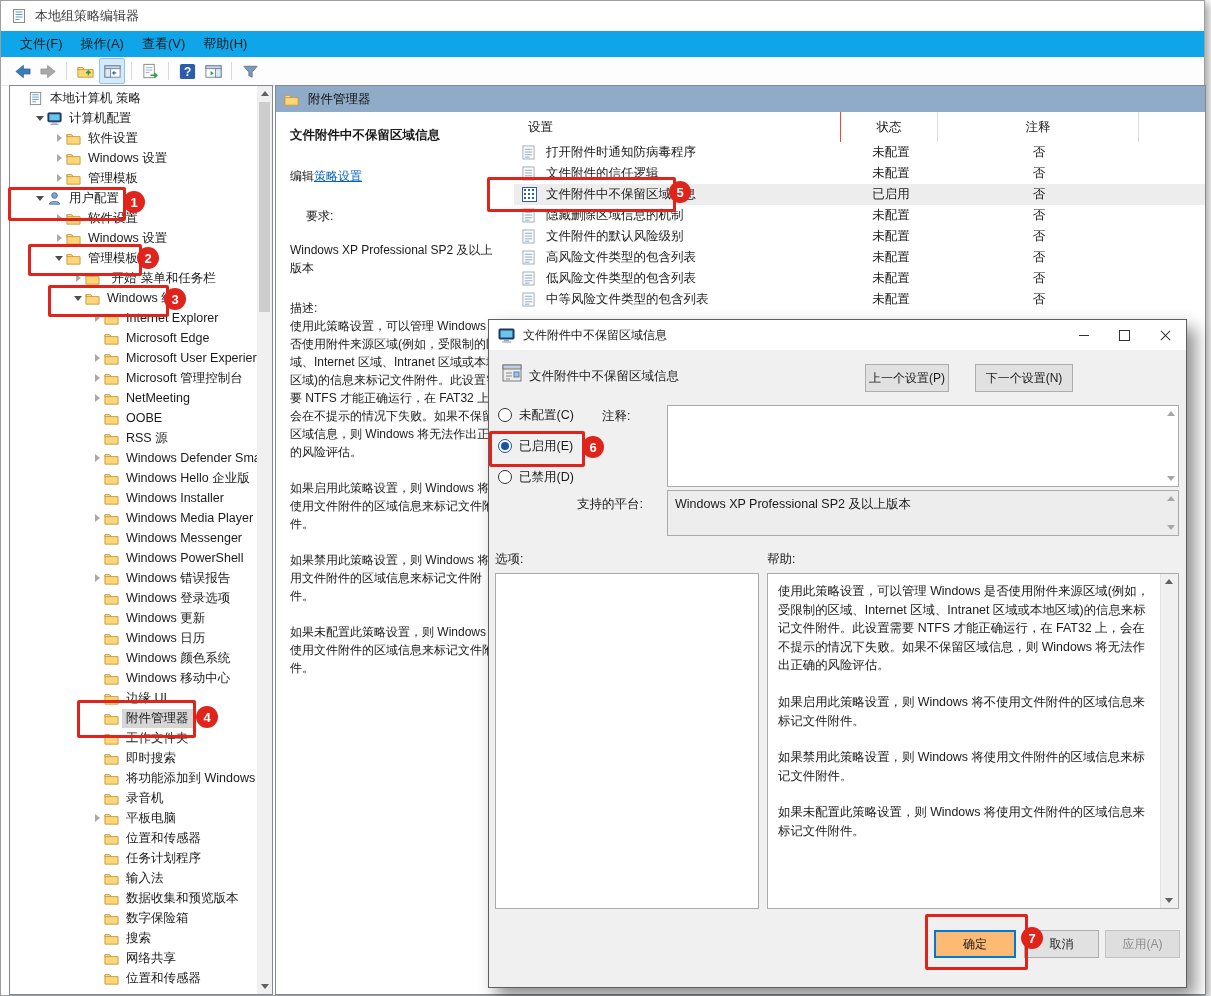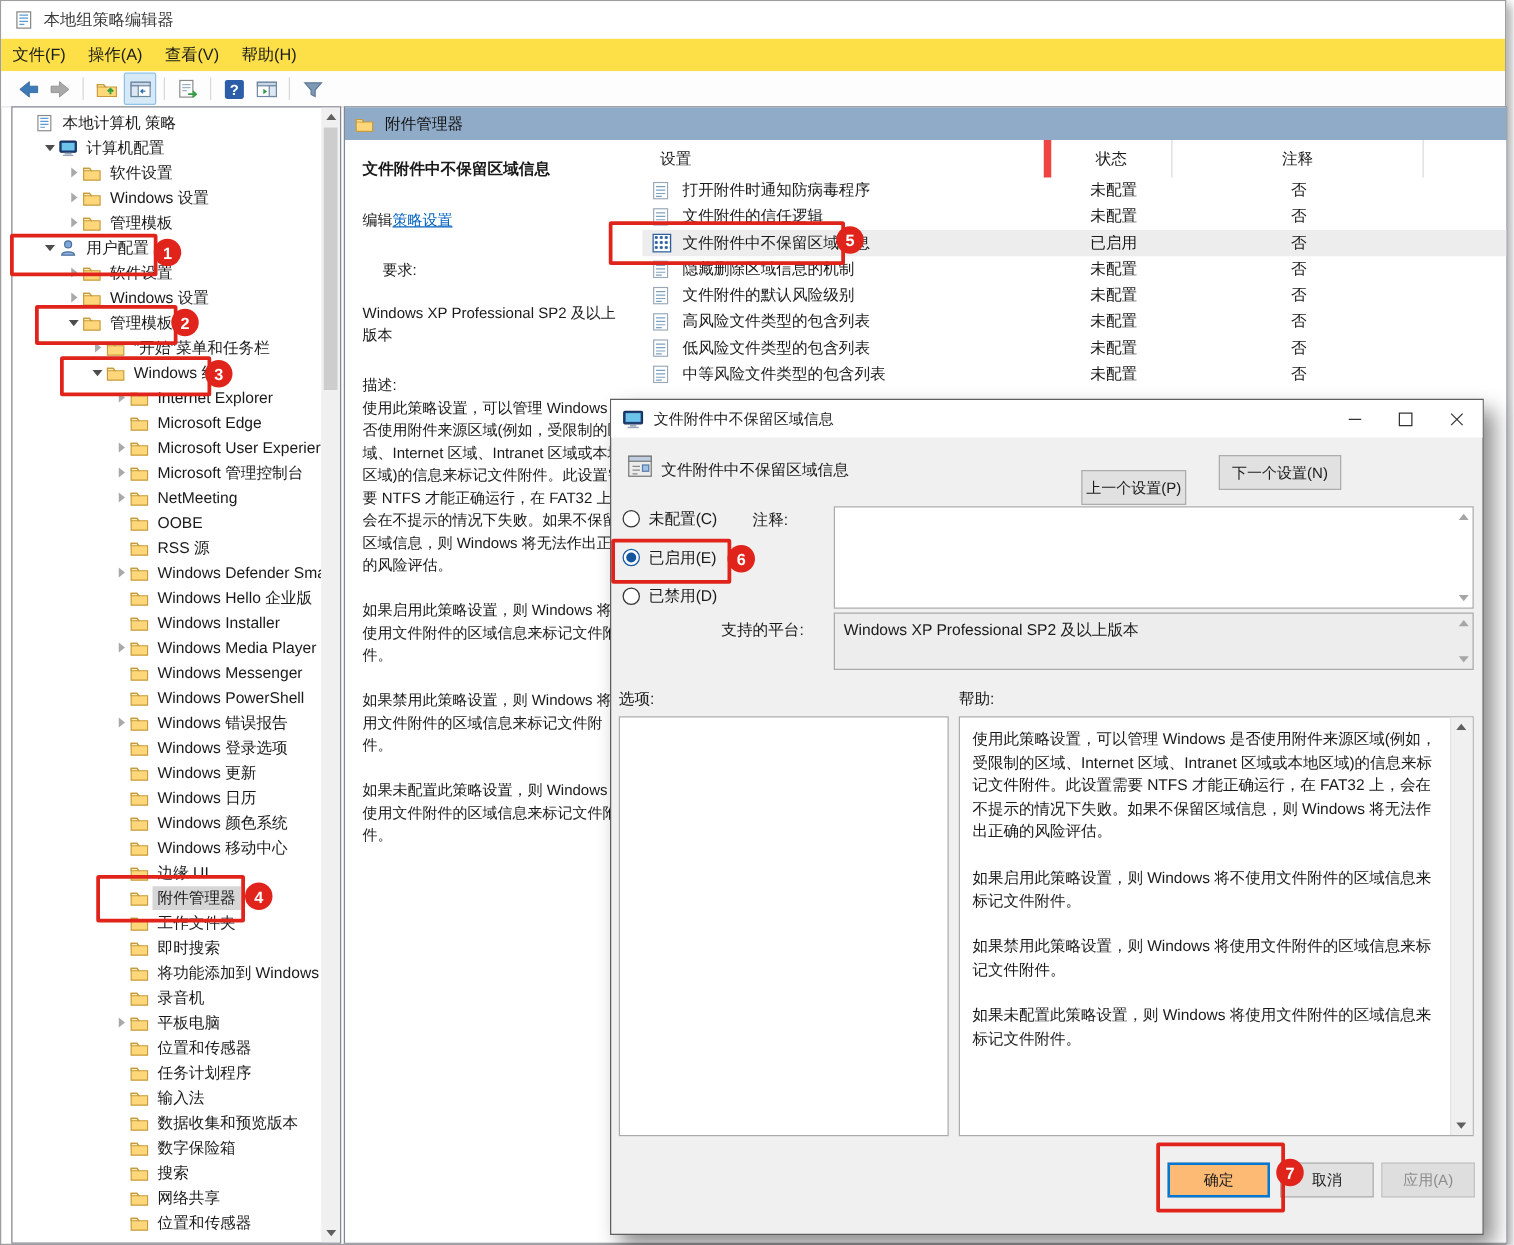--- a/index.html
+++ b/index.html
@@ -5,21 +5,21 @@
   html,body{margin:0;padding:0;background:#fff;}
   .stage{position:relative;width:1211px;height:996px;overflow:hidden;
          font-family:"Liberation Sans","DejaVu Sans",sans-serif;color:#1a1a1a;
          -webkit-font-smoothing:antialiased;}
   
   .window{position:absolute;left:0;top:0;width:1203px;height:994px;background:#fff;
           border:1px solid #9e9e9e;box-shadow:4px 3px 8px rgba(0,0,0,.35);}
   .titlebar{position:absolute;left:0;top:0;right:0;height:30px;display:flex;align-items:center;background:#fff;}
   .titlebar .app-ico{width:16px;height:16px;margin:0 8px 0 10px;}
   .titlebar .t-text{font-size:13px;color:#3c3c3c;}
-  .menubar{position:absolute;left:0;top:30px;right:0;height:26px;display:flex;align-items:center;background:#fde047;}
+  .menubar{position:absolute;left:0;top:30px;right:0;height:26px;display:flex;align-items:center;padding-left:10px;background:#0ea5e9;}
   .menu-item{font-size:13px;padding:3px 9px;cursor:default;}
   .toolbar{position:absolute;left:0;top:56px;right:0;height:28px;display:flex;align-items:center;
            padding-left:8px;background:#fdfdfd;border-bottom:1px solid #e6e6e6;}
   .tb-btn{width:24px;height:24px;display:flex;align-items:center;justify-content:center;margin:0 1px;}
   .tb-btn svg{width:19px;height:19px;}
   .tb-active{background:#d6e9f7;border:1px solid #8fc1e9;border-radius:2px;}
   .tb-sep{width:1px;height:18px;background:#d9d9d9;margin:0 5px;}
   
   .tree-panel{position:absolute;left:8px;top:84px;width:262px;bottom:0;background:#fff;
               border:1px solid #828790;overflow:hidden;}
@@ -49,21 +49,21 @@
   .policy-name{font-weight:bold;font-size:12.5px;margin:2px 0 22px 0;}
   .edit-line{margin:0 0 22px 0;}
   .edit-link{color:#0563c1;text-decoration:underline;cursor:pointer;}
   .req-label{margin:16px;}
   .req-text{margin:0 0 22px 0;}
   .desc-label{margin:0;}
   .desc-p{margin:0 0 18px 0;}
   .slist{flex:1;position:relative;font-size:12.5px;}
   .slist-header{display:flex;height:30px;align-items:center;}
   .sh-name{flex:1;padding-left:14px;}
-  .sh-status{flex:0 0 96px;text-align:center;border-left:6px solid #ef4444;align-self:stretch;display:flex;align-items:center;justify-content:center;}
+  .sh-status{flex:0 0 96px;text-align:center;border-left:1px solid #ef4444;align-self:stretch;display:flex;align-items:center;justify-content:center;}
   .sh-comment{flex:0 0 200px;text-align:center;border-left:1px solid #dcdcdc;align-self:stretch;display:flex;align-items:center;justify-content:center;}
   .sh-tail{flex:0 0 66px;border-left:1px solid #dcdcdc;align-self:stretch;}
   .slist-row{display:flex;height:21px;align-items:center;}
   .slist-row.selected{background:#ededed;}
   .s-icon{flex:0 0 20px;margin-left:8px;display:flex;align-items:center;}
   .s-icon svg{width:13px;height:15px;}
   .halftone{width:13px;height:13px;background-color:#fff;border:1px solid #2d5f9f;
             background-image:radial-gradient(circle,#2d5f9f 1.1px,transparent 1.2px);background-size:4px 4px;}
   .s-name{flex:1;padding-left:4px;}
   .s-status{flex:0 0 96px;text-align:center;}
@@ -79,21 +79,21 @@
   .dlg-ctl{width:41px;height:30px;display:flex;align-items:center;justify-content:center;}
   .ctl-min::before{content:"";width:10px;height:1px;background:#333;}
   .ctl-max::before{content:"";width:9px;height:9px;border:1px solid #333;}
   .ctl-close{position:relative;}
   .ctl-close::before,.ctl-close::after{content:"";position:absolute;width:13px;height:1px;background:#333;left:14px;top:15px;}
   .ctl-close::before{transform:rotate(45deg);} .ctl-close::after{transform:rotate(-45deg);}
   .dlg-heading-ico{position:absolute;left:13px;top:44px;width:20px;height:18px;}
   .dlg-heading{position:absolute;left:40px;top:48px;font-size:12.5px;}
   .btn{display:flex;align-items:center;justify-content:center;font-size:12px;
        background:#e1e1e1;border:1px solid #adadad;box-sizing:border-box;cursor:default;}
-  .btn-prev{position:absolute;left:376px;top:44px;width:84px;height:28px;margin-top:12px;}
+  .btn-prev{position:absolute;left:376px;top:44px;width:84px;height:28px;}
   .btn-next{position:absolute;left:486px;top:44px;width:98px;height:28px;}
   .radio-group{position:absolute;left:9px;top:85px;width:165px;}
   .radio-row{display:flex;align-items:center;height:20px;margin-bottom:11px;font-size:12.5px;}
   .radio-circle{width:12px;height:12px;border:1px solid #333;border-radius:50%;margin-right:7px;background:#fff;position:relative;}
   .radio-circle.checked{border-color:#1457a0;}
   .radio-circle.checked::after{content:"";position:absolute;left:2px;top:2px;width:8px;height:8px;border-radius:50%;background:#1457a0;}
   .lbl{position:absolute;font-size:12.5px;}
   .lbl-comment{left:113px;top:88px;}
   .lbl-platform{left:88px;top:176px;}
   .lbl-options{left:6px;top:231px;}

